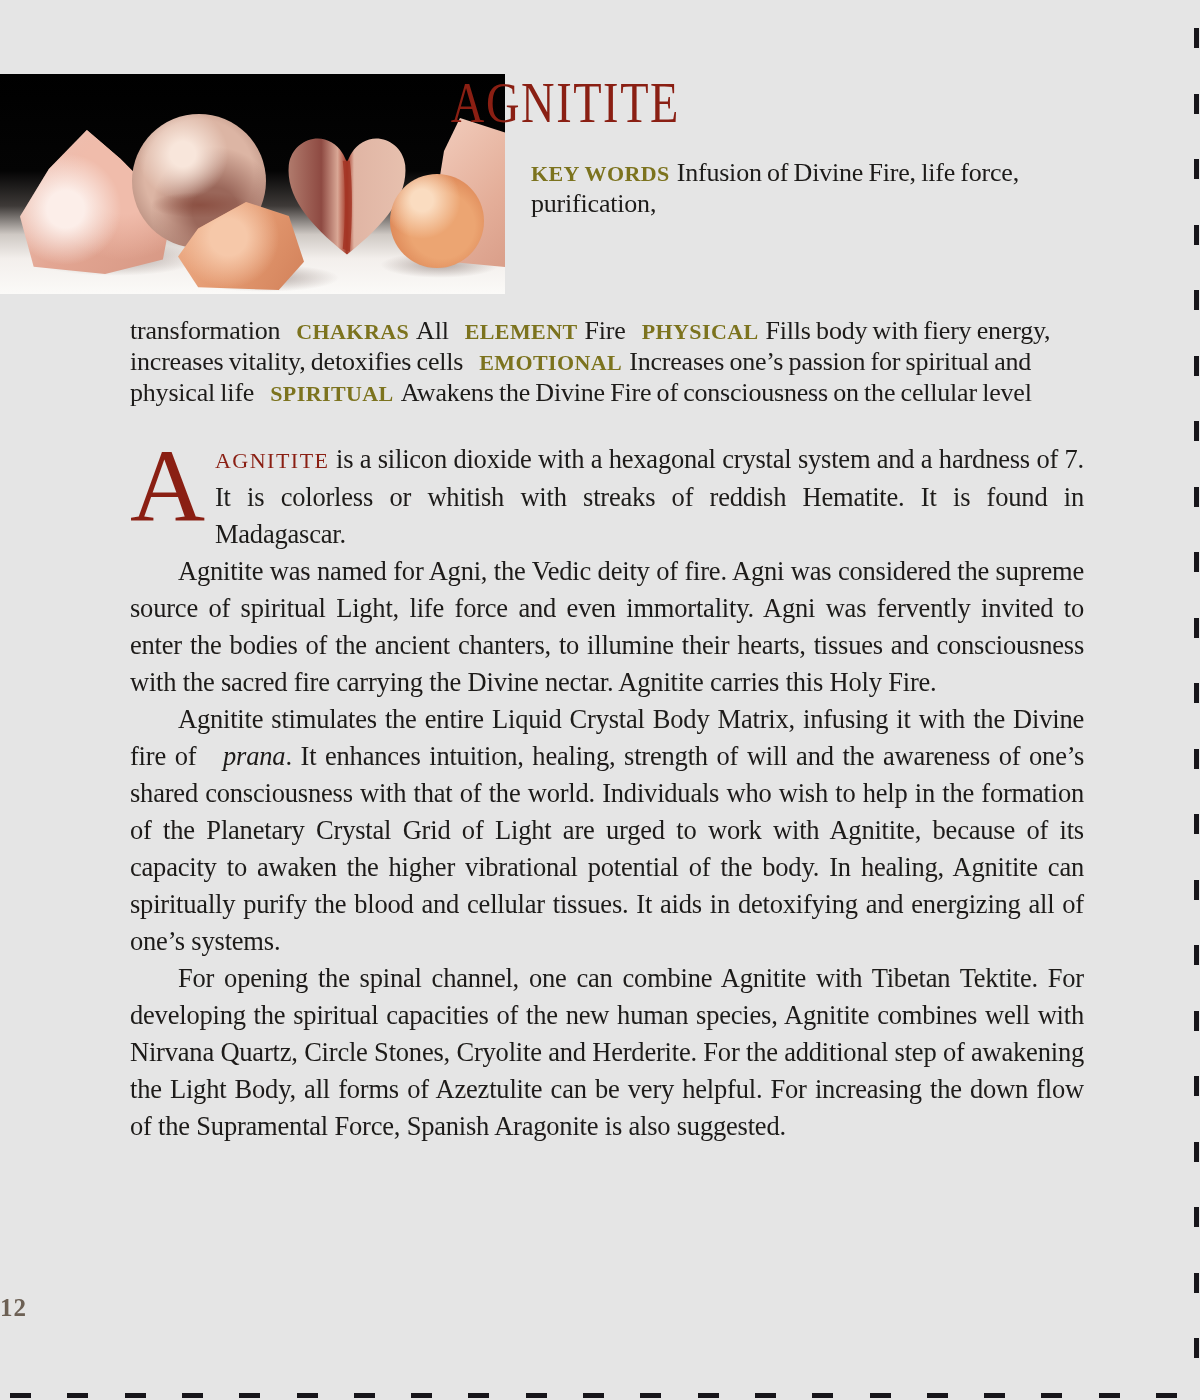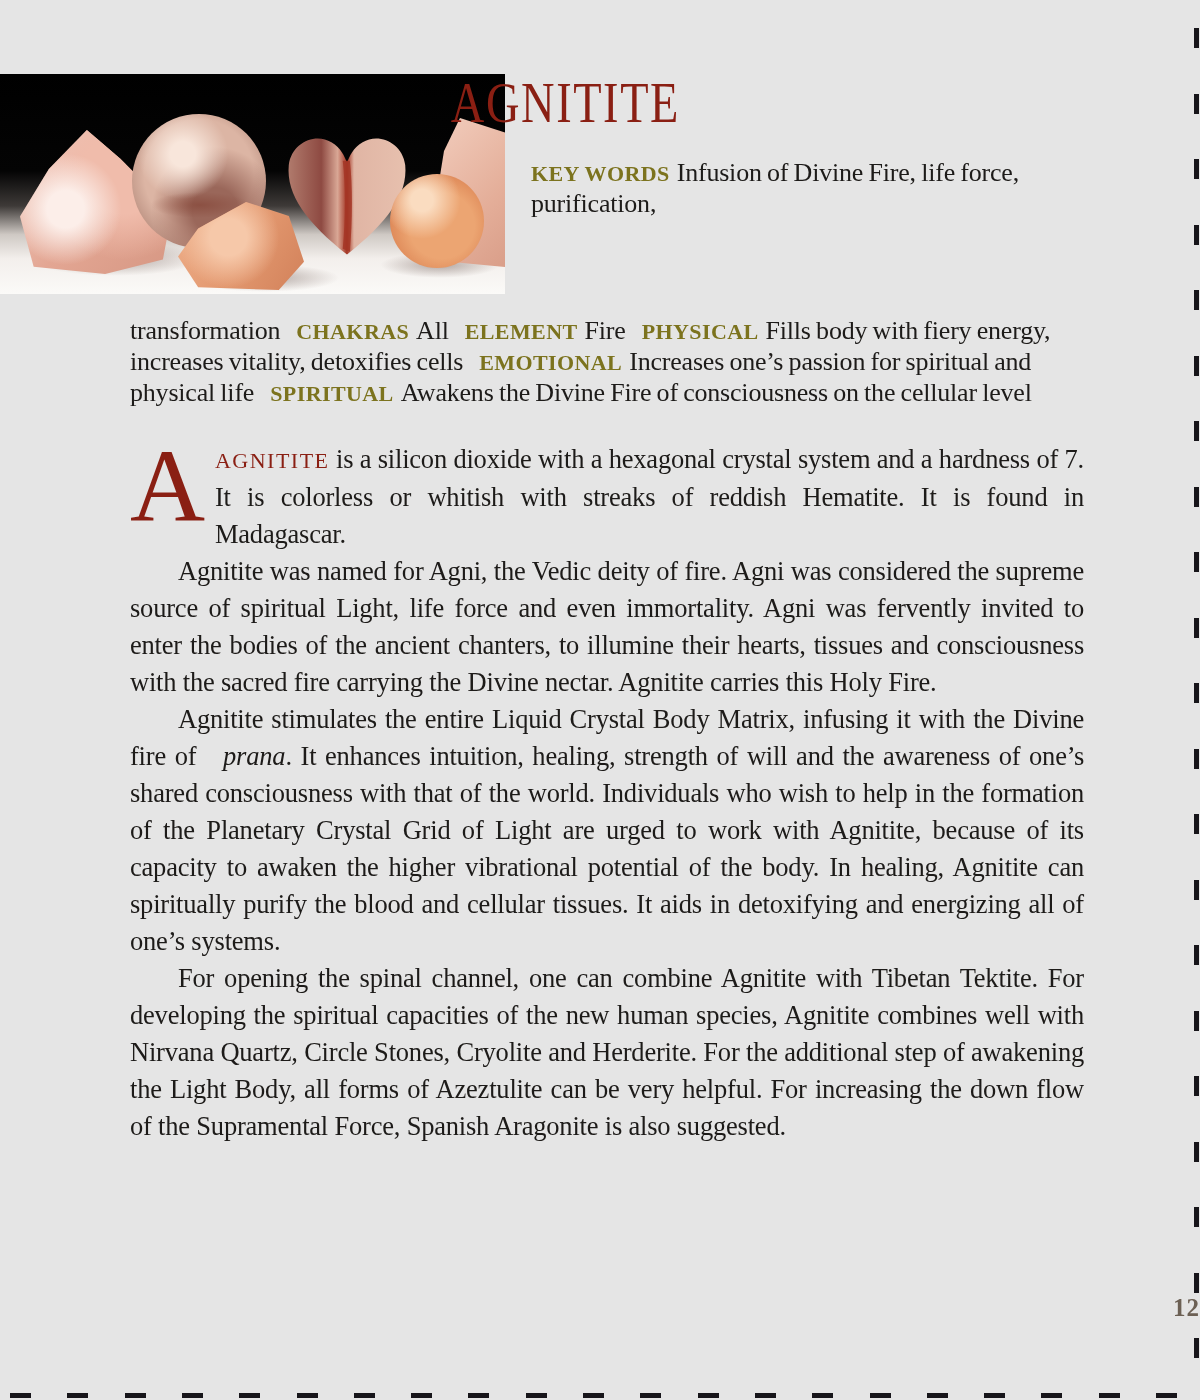--- a/index.html
+++ b/index.html
@@ -88,21 +88,21 @@
   .body-text p.indent{text-indent:48px;}
   .dropcap{
     float:left;color:var(--accent-red);
     font-size:104px;line-height:80px;height:74px;margin:5px 10px 0 0;
   }
   .lead-smallcaps{color:var(--accent-red);font-size:22px;letter-spacing:1.5px;}
   .italic{font-style:italic;margin-left:18px;}
 
   
   .page-number{
-    position:absolute;left:0;right:0;bottom:78px;text-align:right;
+    position:absolute;left:0;right:0;bottom:78px;text-align:left;
     font-weight:bold;font-size:25px;color:var(--page-number);letter-spacing:1px;
   }
   .rmark{position:absolute;right:1px;width:5px;height:20px;background:var(--edge-mark);}
   .bmark{position:absolute;bottom:2px;width:21px;height:5px;background:var(--edge-mark);}
 </style>
 </head>
 <body>
 
 <div class="page">
   <div class="content">

